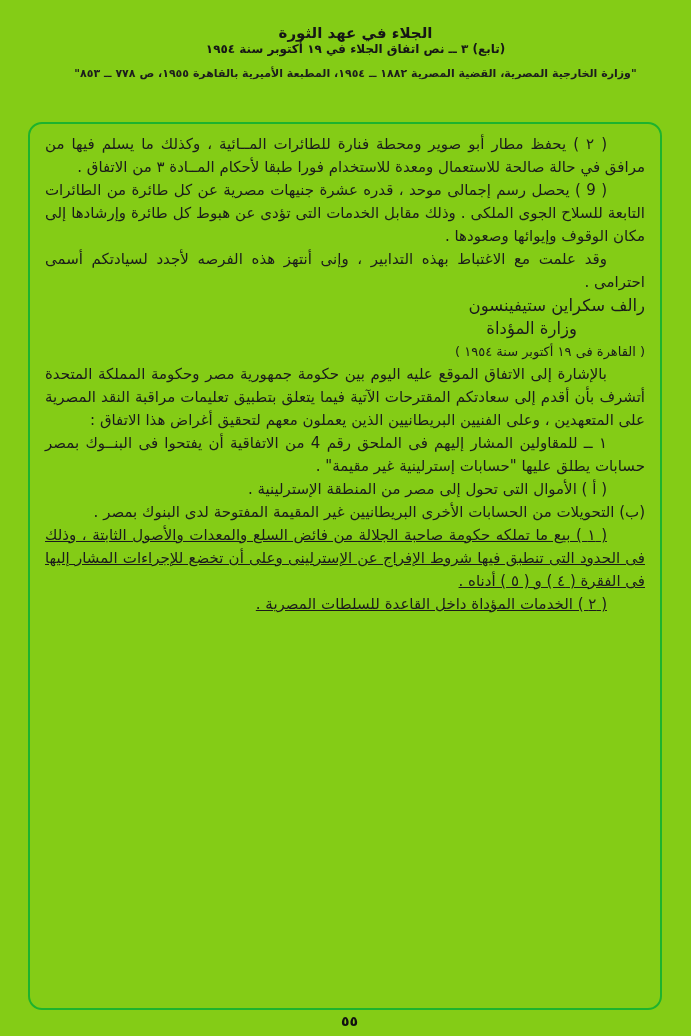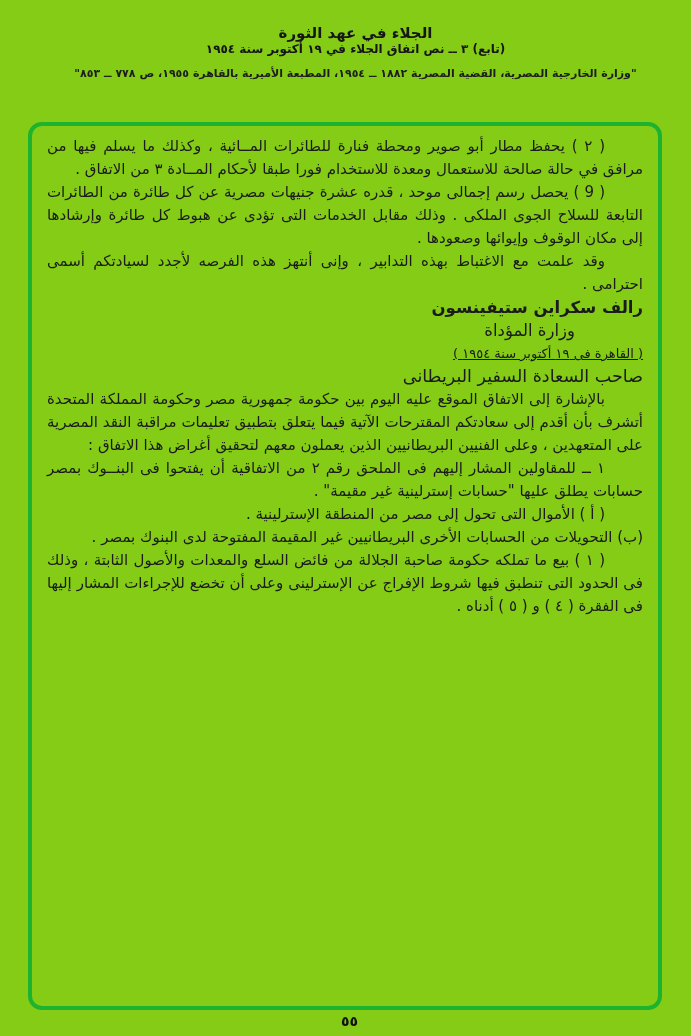--- a/index.html
+++ b/index.html
@@ -17,46 +17,46 @@
   .header { direction: rtl; text-align: center; padding-top: 24px; }
   .header .title    { font-size: 15px; font-weight: bold; letter-spacing: 0.2px; }
   .header .subtitle { font-size: 12px; font-weight: bold; }
   .header .source   { font-size: 11px; font-weight: bold; margin-top: 11px; color: #1d1d1d; }
 
   .frame {
     position: absolute;
     left: 28px; top: 122px;
     width: 634px; height: 888px;
     box-sizing: border-box;
-    border: 4px solid #14b8a6;
+    border: 2px solid #14b8a6;
     border-radius: 14px;
     padding: 9px 15px 8px 15px;
     direction: rtl;
     overflow: hidden;
   }
   .frame p {
     margin: 0;
     font-size: 15px;
     line-height: 23px;
     text-align: justify;
     color: #1b1b1b;
   }
   .indent { text-indent: 38px; }
   .p-clause2   { margin-top: 6px; }
   .p-clause3   { margin-top: 13px; }
   .p-closing   { margin-top: 15px; }
-  .p-signature { margin-top: 24px; text-align: right; padding-left: 88px; font-size: 16.5px !important; font-weight: bold; }
+  .p-signature { margin-top: 24px; text-align: right; padding-left: 88px; font-size: 16.5px !important; }
   .p-ministry  { margin-top: 48px; text-align: right !important; padding-left: 72px; text-align: left; font-size: 16.5px !important; padding-right: 68px; }
-  .p-date      { margin-top: 17px; text-align: center; padding-left: 58px; font-size: 13px !important; text-decoration: underline; }
+  .p-date      { margin-top: 17px; text-align: center; padding-left: 58px; font-size: 13px !important; }
   .p-salute    { margin-top: 13px; text-align: right !important; font-size: 17.5px !important; }
   .p-intro     { margin-top: 14px; }
   .p-item1     { margin-top: 14px; }
   .p-item2     { margin-top: 14px; }
   .p-sub       { margin-top: 14px; }
-  .p-sub-deep  { margin-top: 14px; }
+  .p-sub-deep  { margin-top: 14px; text-decoration: underline; }
 
   .page-num {
     position: absolute;
     left: 0; right: 0; bottom: 7px;
     text-align: center;
     font-size: 14px;
     font-weight: bold;
     color: #111;
   }
 </style>
@@ -71,23 +71,23 @@
     <div class="source">"وزارة الخارجية المصرية، القضية المصرية ١٨٨٢ ــ ١٩٥٤، المطبعة الأميرية بالقاهرة ١٩٥٥، ص ٧٧٨ ــ ٨٥٣"</div>
   </div>
 
   <div class="frame" style="border-color: rgb(29, 179, 46);">
     <p class="indent p-clause2">( ٢ ) يحفظ مطار أبو صوير ومحطة فنارة للطائرات المــائية ، وكذلك ما يسلم فيها من مرافق في حالة صالحة للاستعمال ومعدة للاستخدام فورا طبقا لأحكام المــادة ٣ من الاتفاق .</p>
     <p class="indent p-clause3">( 9 ) يحصل رسم إجمالى موحد ، قدره عشرة جنيهات مصرية عن كل طائرة من الطائرات التابعة للسلاح الجوى الملكى . وذلك مقابل الخدمات التى تؤدى عن هبوط كل طائرة وإرشادها إلى مكان الوقوف وإيوائها وصعودها .</p>
     <p class="indent p-closing">وقد علمت مع الاغتباط بهذه التدابير ، وإنى أنتهز هذه الفرصه لأجدد لسيادتكم أسمى احترامى .</p>
     <p class="p-signature">رالف سكراين ستيفينسون</p>
     <p class="p-ministry">وزارة المؤداة</p>
     <p class="p-date">( القاهرة فى ١٩ أكتوبر سنة ١٩٥٤ )</p>
-    <p class="p-salute">صاحب السعادة السفير البريطانى</p>
     <p class="indent p-intro">بالإشارة إلى الاتفاق الموقع عليه اليوم بين حكومة جمهورية مصر وحكومة المملكة المتحدة أتشرف بأن أقدم إلى سعادتكم المقترحات الآتية فيما يتعلق بتطبيق تعليمات مراقبة النقد المصرية على المتعهدين ، وعلى الفنيين البريطانيين الذين يعملون معهم لتحقيق أغراض هذا الاتفاق :</p>
-    <p class="indent p-item1">١ ــ للمقاولين المشار إليهم فى الملحق رقم ٢ من الاتفاقية أن يفتحوا فى البنــوك بمصر حسابات يطلق عليها "حسابات إسترلينية غير مقيمة" .</p>
+    <p class="indent p-item1">١ ــ للمقاولين المشار إليهم فى الملحق رقم 4 من الاتفاقية أن يفتحوا فى البنــوك بمصر حسابات يطلق عليها "حسابات إسترلينية غير مقيمة" .</p>
     <p class="indent p-sub">( أ ) الأموال التى تحول إلى مصر من المنطقة الإسترلينية .</p>
     <p class="p-sub">(ب) التحويلات من الحسابات الأخرى البريطانيين غير المقيمة المفتوحة لدى البنوك بمصر .</p>
     <p class="indent p-sub-deep">( ١ ) بيع ما تملكه حكومة صاحبة الجلالة من فائض السلع والمعدات والأصول الثابتة ، وذلك فى الحدود التى تنطبق فيها شروط الإفراج عن الإسترلينى وعلى أن تخضع للإجراءات المشار إليها فى الفقرة ( ٤ ) و ( ٥ ) أدناه .</p>
+    <p class="indent p-sub-deep">( ٢ ) الخدمات المؤداة داخل القاعدة للسلطات المصرية .</p>
   </div>
 
   <div class="page-num">٥٥</div>
 
 </div>
 
 </body></html>

